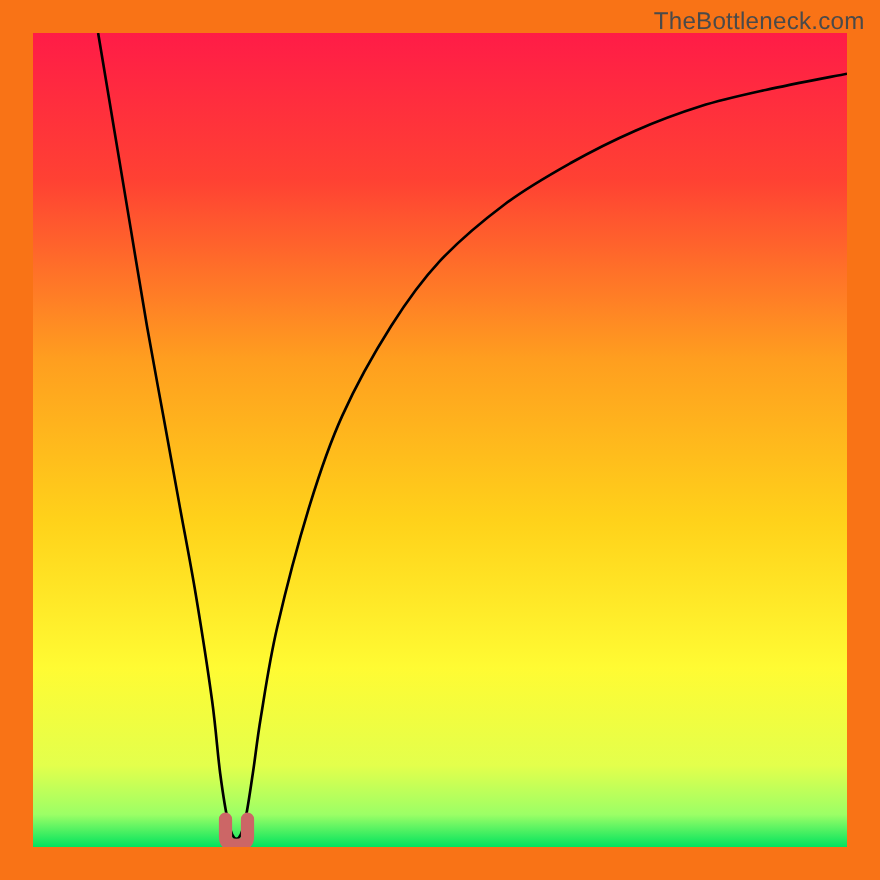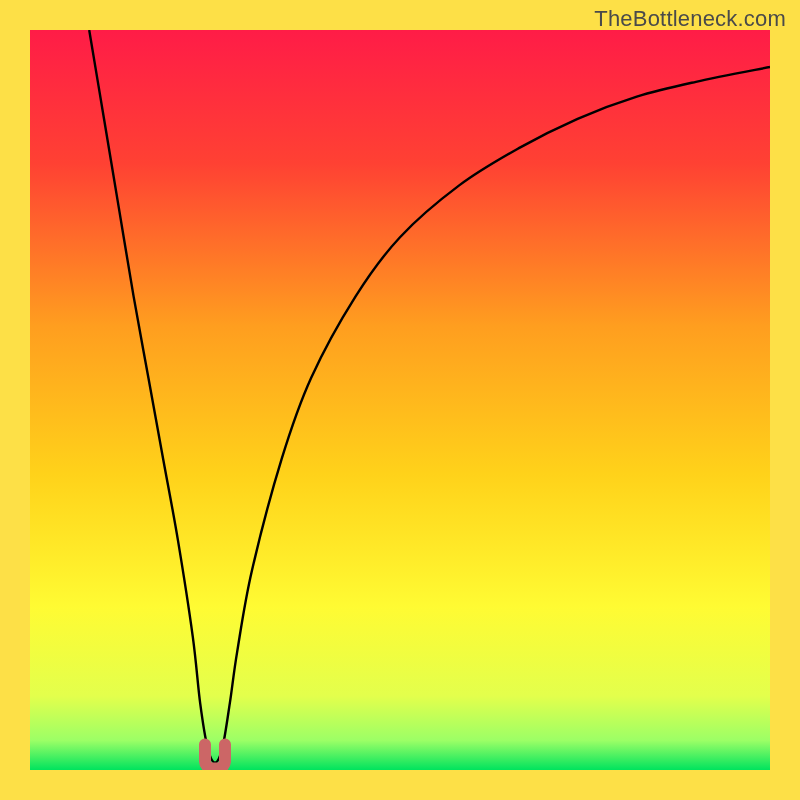--- a/index.html
+++ b/index.html
@@ -8,21 +8,21 @@
     width: 800px;
     height: 800px;
     overflow: hidden;
     background: #000;
     font-family: Arial, Helvetica, sans-serif;
   }
   .frame {
     position: absolute;
     left: 0; top: 0;
     width: 800px; height: 800px;
-    background: #fde047;
+    background: #f97316;
   }
   .plot {
     position: absolute;
     left: 30px;
     top: 30px;
     width: 740px;
     height: 740px;
     overflow: hidden;
   }
   .watermark {

